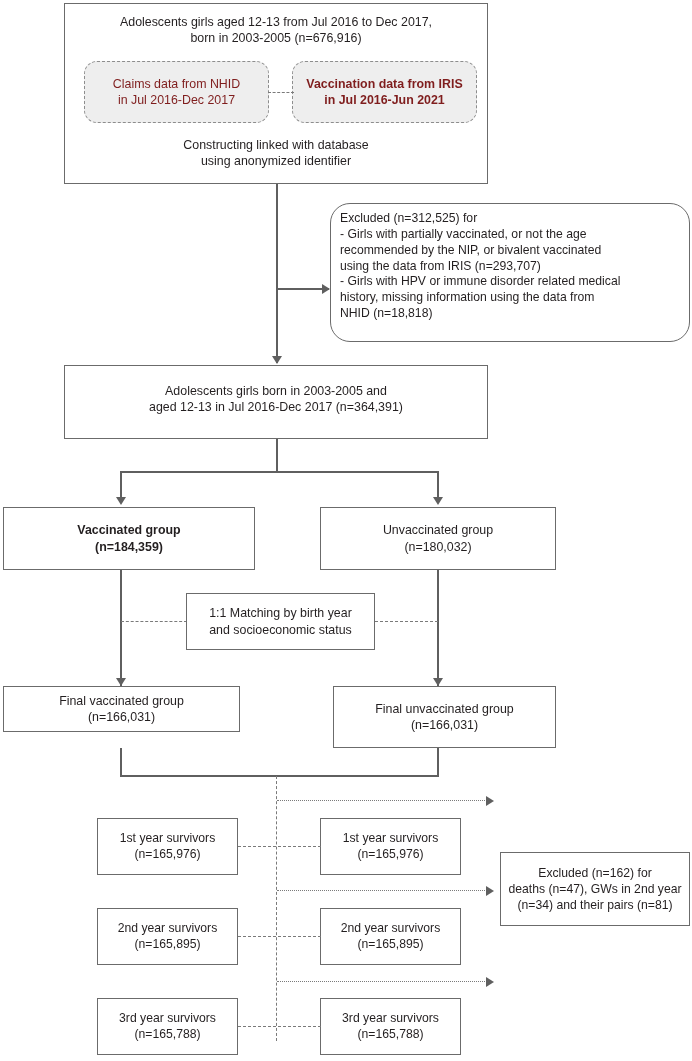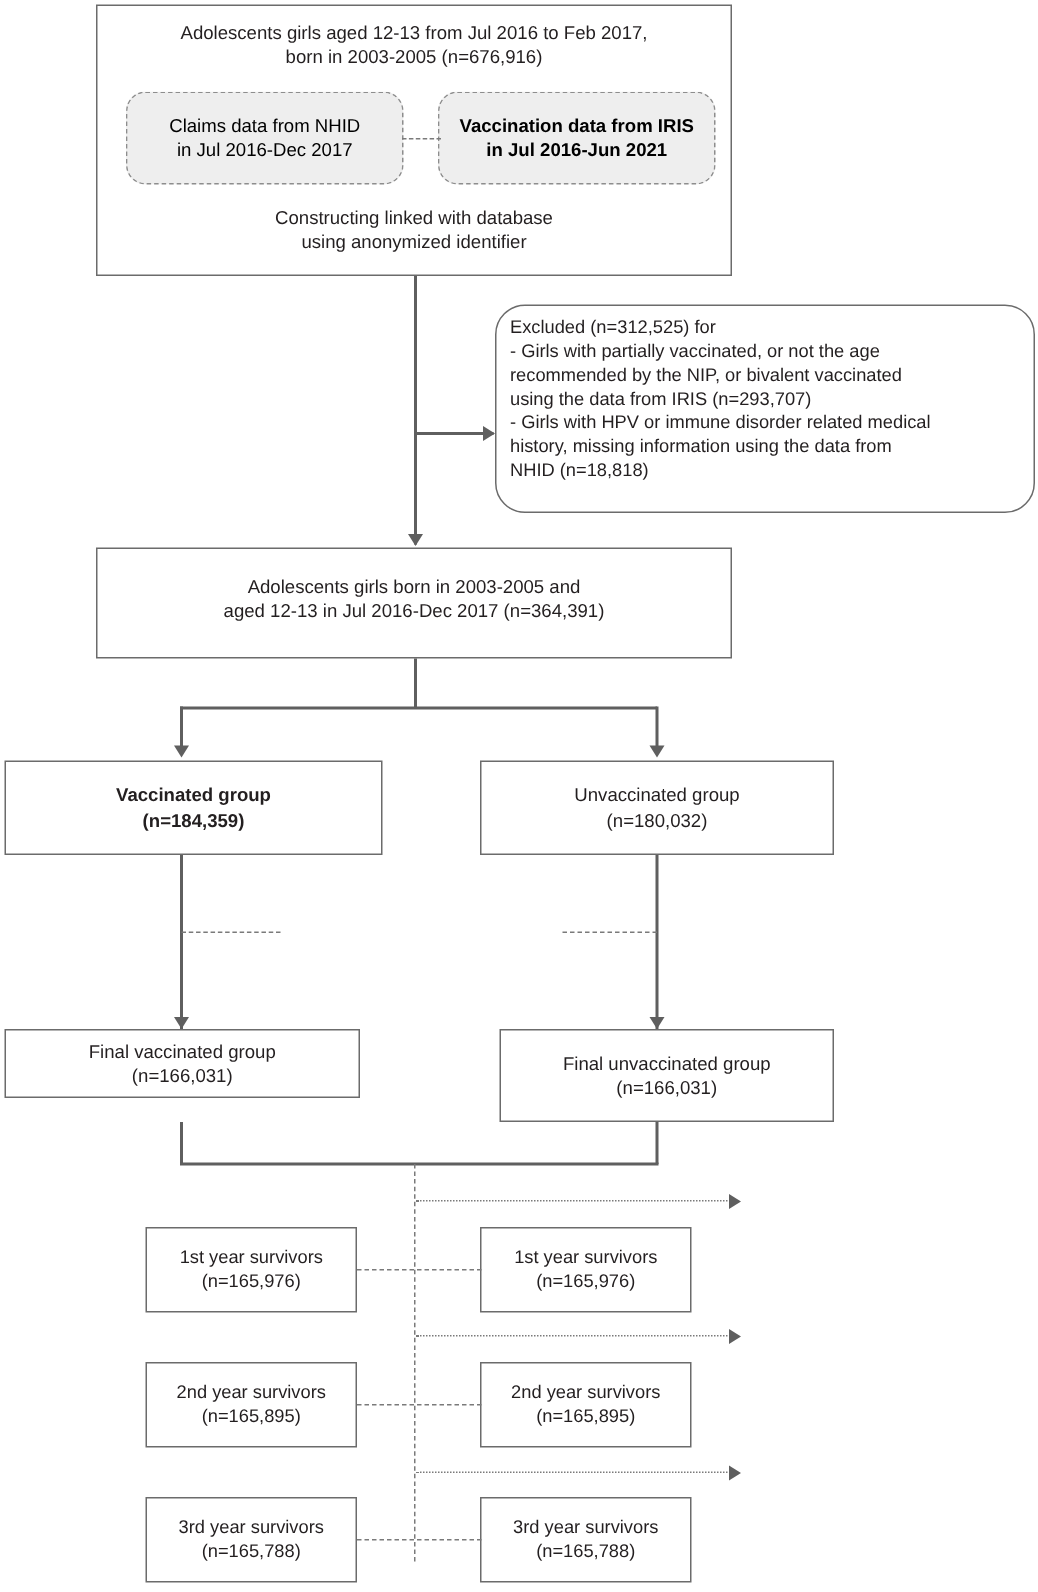--- a/index.html
+++ b/index.html
@@ -34,21 +34,21 @@
     box-sizing:border-box;
     border:1.8px dashed #8d8d8d;
     border-radius:13px;
     background:#eeeeee;
     display:flex;
     align-items:center;
     justify-content:center;
     text-align:center;
     line-height:1.32;
     font-size:12.4px;
-    color:#000000;
+    color:#7f1d1d;
     white-space:pre-line;
   }
   .txt{
     position:absolute;
     text-align:center;
     line-height:1.30;
     font-size:12.4px;
     color:#231f20;
     white-space:pre-line;
   }
@@ -106,21 +106,21 @@
     white-space:pre-line;
     text-align:left;
   }
 </style>
 </head>
 <body>
 
 <div id="canvas">
 
   <div class="box" style="left:64px;top:3px;width:424px;height:181px;"></div>
-  <div class="txt" style="left:70px;top:14px;width:412px;">Adolescents girls aged 12-13 from Jul 2016 to Feb 2017,
+  <div class="txt" style="left:70px;top:14px;width:412px;">Adolescents girls aged 12-13 from Jul 2016 to Dec 2017,
 born in 2003-2005 (n=676,916)</div>
 
   <div class="dashbox" style="left:84px;top:61px;width:185px;height:62px;">Claims data from NHID
 in Jul 2016-Dec 2017</div>
   <div class="dashbox" style="left:292px;top:61px;width:185px;height:62px;font-weight:bold;">Vaccination data from IRIS
 in Jul 2016-Jun 2021</div>
 
   <div class="dln-h" style="left:268px;top:92px;width:26px;"></div>
 
   <div class="txt" style="left:70px;top:137px;width:412px;">Constructing linked with database
@@ -156,20 +156,22 @@
   <div class="box" style="left:320px;top:507px;width:236px;height:63px;">Unvaccinated group
 (n=180,032)</div>
 
   <div class="ln ln-v" style="left:120px;top:570px;height:116px;"></div>
   <div class="ln ln-v" style="left:437px;top:570px;height:116px;"></div>
   <div class="arrow-d" style="left:115.5px;top:678px;"></div>
   <div class="arrow-d" style="left:432.5px;top:678px;"></div>
 
   <div class="dln-h" style="left:121px;top:621px;width:66px;"></div>
   <div class="dln-h" style="left:375px;top:621px;width:63px;"></div>
+  <div class="box" style="left:186px;top:593px;width:189px;height:57px;">1:1 Matching by birth year
+and socioeconomic status</div>
 
   <div class="box" style="left:3px;top:686px;width:237px;height:46px;">Final vaccinated group
 (n=166,031)</div>
   <div class="box" style="left:333px;top:686px;width:223px;height:62px;">Final unvaccinated group
 (n=166,031)</div>
 
   <div class="ln ln-v" style="left:120px;top:748px;height:28px;"></div>
   <div class="ln ln-v" style="left:437px;top:748px;height:28px;"></div>
   <div class="ln ln-h" style="left:120px;top:775px;width:319px;"></div>
 
@@ -179,20 +181,23 @@
   <div class="arrow-r" style="left:486px;top:796px;"></div>
 
   <div class="box" style="left:97px;top:818px;width:141px;height:57px;font-size:12.2px;">1st year survivors
 (n=165,976)</div>
   <div class="box" style="left:320px;top:818px;width:141px;height:57px;font-size:12.2px;">1st year survivors
 (n=165,976)</div>
   <div class="dln-h" style="left:238px;top:846px;width:83px;"></div>
 
   <div class="dotln-h" style="left:277px;top:890px;width:208px;"></div>
   <div class="arrow-r" style="left:486px;top:886px;"></div>
+  <div class="excl-box" style="left:500px;top:852px;width:190px;height:74px;">Excluded (n=162) for
+deaths (n=47), GWs in 2nd year
+(n=34) and their pairs (n=81)</div>
 
   <div class="box" style="left:97px;top:908px;width:141px;height:57px;font-size:12.2px;">2nd year survivors
 (n=165,895)</div>
   <div class="box" style="left:320px;top:908px;width:141px;height:57px;font-size:12.2px;">2nd year survivors
 (n=165,895)</div>
   <div class="dln-h" style="left:238px;top:936px;width:83px;"></div>
 
   <div class="dotln-h" style="left:277px;top:981px;width:208px;"></div>
   <div class="arrow-r" style="left:486px;top:977px;"></div>
 

